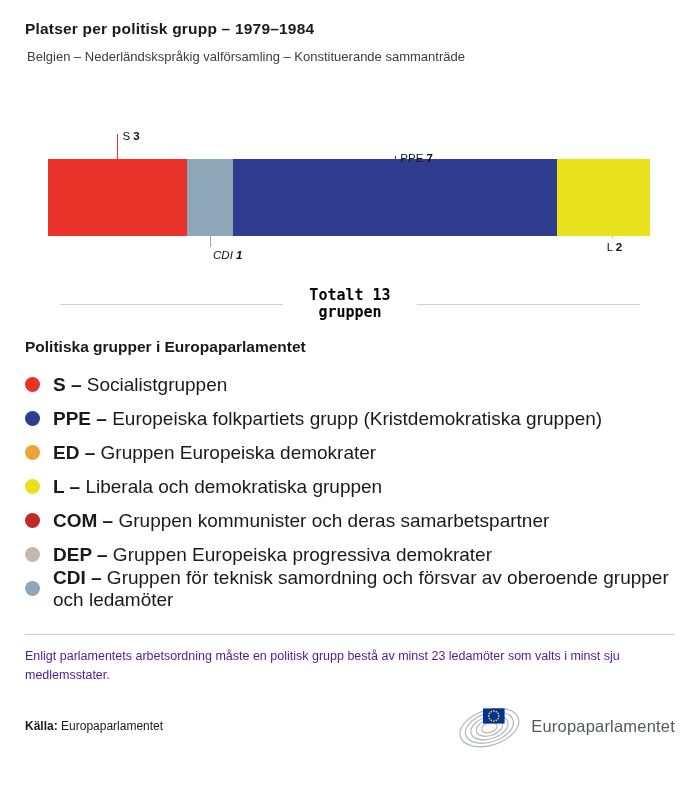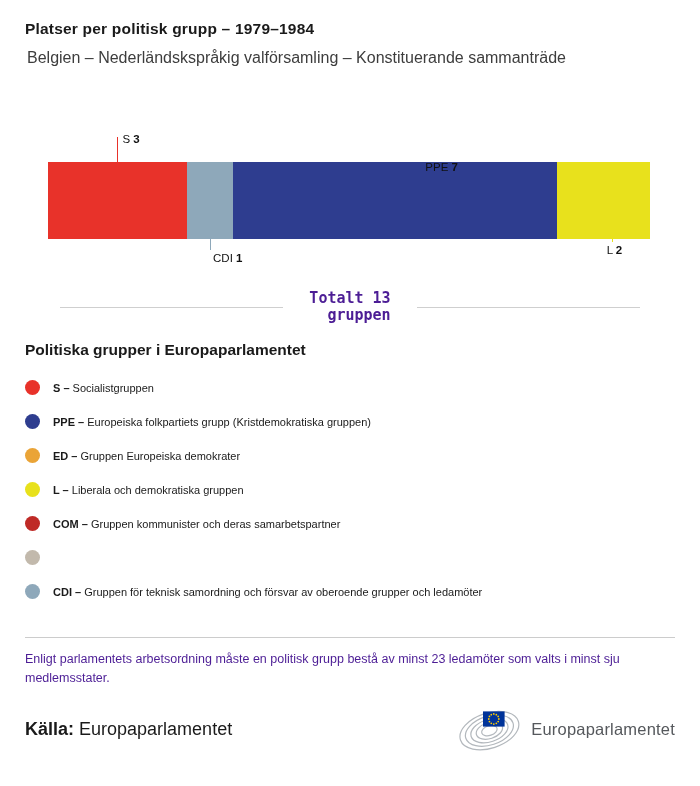--- a/index.html
+++ b/index.html
@@ -3,57 +3,57 @@
 <meta charset="utf-8">
 <style>
   html,body{margin:0;padding:0;}
   body{
     width:700px;height:786px;background:#ffffff;color:#1a1a1a;
     font-family:"Liberation Sans",sans-serif;overflow:hidden;position:relative;
   }
   .page{width:700px;height:786px;}
   .header{padding:20px 25px 0 25px;}
   .title{font-size:15.5px;font-weight:700;letter-spacing:.2px;}
-  .subtitle{margin-top:11px;padding-left:2px;font-size:16px;color:#3d3d3d;}
+  .subtitle{margin-top:11px;padding-left:2px;font-size:13px;color:#3d3d3d;}
 
   
   .bar-region{margin:40px 50px 0 48px;height:177px;position:relative;}
   .bar{position:absolute;top:55px;left:0;right:0;height:77px;display:flex;}
   .segment{height:100%;}
   .seg-label{position:absolute;}
   .seg-label.top{display:flex;align-items:flex-start;}
   .seg-label .tick{display:block;width:1px;}
   .seg-text{font-size:11.5px;color:#111;white-space:nowrap;}
   .seg-label.top .seg-text{margin:-4px 0 0 4px;}
   .seg-label.bottom{display:flex;flex-direction:column;align-items:flex-start;}
   .seg-label.bottom .seg-text{margin:2px 0 0 3px;}
   .seg-text b{font-weight:700;}
 
   
   .total-row{display:flex;align-items:center;margin:6px 60px 0 60px;}
   .total-line{flex:1;height:1px;background:#cfcfcf;}
   .total-text{
-    padding:0 26px;text-align:right;
+    padding:0 26px;text-align:center;
     font-family:"DejaVu Sans Mono",monospace;font-weight:700;font-size:15px;line-height:1.15;
-    color:#4c1d95;
+    color:#000000;
   }
 
   
   .legend-heading{margin:16px 25px 0 25px;font-size:15.5px;font-weight:700;}
   .legend-list{margin:12px 25px 0 25px;}
   .legend-item{display:flex;align-items:center;height:34px;gap:13px;}
   .dot{width:15px;height:15px;border-radius:50%;flex:none;}
-  .legend-text{font-size:11px;}
+  .legend-text{font-size:19px;}
   .legend-text b{font-weight:700;}
 
   .divider{margin:28px 25px 0 25px;border-top:1px solid #cccccc;}
   .note{margin:12px 25px 0 25px;max-width:652px;font-size:12.5px;line-height:1.55;color:#4c1d95;}
 
   .footer{display:flex;justify-content:space-between;align-items:center;margin:14px 25px 0 25px;}
-  .source{font-size:18px;}
+  .source{font-size:12px;}
   .source b{font-weight:700;}
   .logo-wrap{display:flex;align-items:center;gap:8px;}
   .logo-text{font-size:16.5px;color:#55585c;letter-spacing:.2px;}
 </style>
 </head>
 <body>
 
 <div class="page">
 
   <div class="header">
@@ -65,25 +65,25 @@
     <div class="bar">
         <div class="segment" style="width: 23.0769%; background: rgb(232, 50, 42);"></div>
         <div class="segment" style="width: 7.69231%; background: rgb(142, 168, 186);"></div>
         <div class="segment" style="width: 53.8462%; background: rgb(46, 61, 143);"></div>
         <div class="segment" style="width: 15.3846%; background: rgb(232, 225, 28);"></div>
       </div>
   <div class="seg-label top" style="left: 11.5385%; top: 30px;">
         <span class="tick" style="background: rgb(232, 50, 42); height: 25px;"></span>
         <span class="seg-text">S <b>3</b></span>
       </div>
-      <div class="seg-label bottom" style="left: 26.9231%; top: 132px;">
+      <div class="seg-label bottom" style="left: 26.9231%; top: 132px; font-style: italic;">
         <span class="tick" style="background: rgb(142, 168, 186); height: 11px;"></span>
         <span class="seg-text">CDI <b>1</b></span>
       </div>
-      <div class="seg-label top" style="left: 57.6923%; top: 58px; gap: 25px;">
+      <div class="seg-label top" style="left: 57.6923%; top: 52px;">
         <span class="tick" style="background: rgb(46, 61, 143); height: 13px;"></span>
         <span class="seg-text">PPE <b>7</b></span>
       </div>
       <div class="seg-label bottom" style="left: 92.3077%; top: 132px; align-items: center;">
         <span class="tick" style="background: rgb(232, 225, 28); height: 3px;"></span>
         <span class="seg-text">L <b>2</b></span>
       </div>
     </div>
 
   <div class="total-row">
@@ -112,20 +112,21 @@
       <div class="legend-item">
         <span class="dot" style="background: rgb(232, 225, 28);"></span>
         <span class="legend-text"><b>L – </b>Liberala och demokratiska gruppen</span>
       </div>
       <div class="legend-item">
         <span class="dot" style="background: rgb(191, 42, 38);"></span>
         <span class="legend-text"><b>COM – </b>Gruppen kommunister och deras samarbetspartner</span>
       </div>
       <div class="legend-item">
         <span class="dot" style="background: rgb(194, 185, 172);"></span>
+        <span class="legend-text"><b>DEP – </b>Gruppen Europeiska progressiva demokrater</span>
       </div>
       <div class="legend-item">
         <span class="dot" style="background: rgb(142, 168, 186);"></span>
         <span class="legend-text"><b>CDI – </b>Gruppen för teknisk samordning och försvar av oberoende grupper och ledamöter</span>
       </div>
     </div>
 
   <div class="divider"></div>
   <div class="note">Enligt parlamentets arbetsordning måste en politisk grupp bestå av minst 23 ledamöter som valts i minst sju medlemsstater.</div>
 

